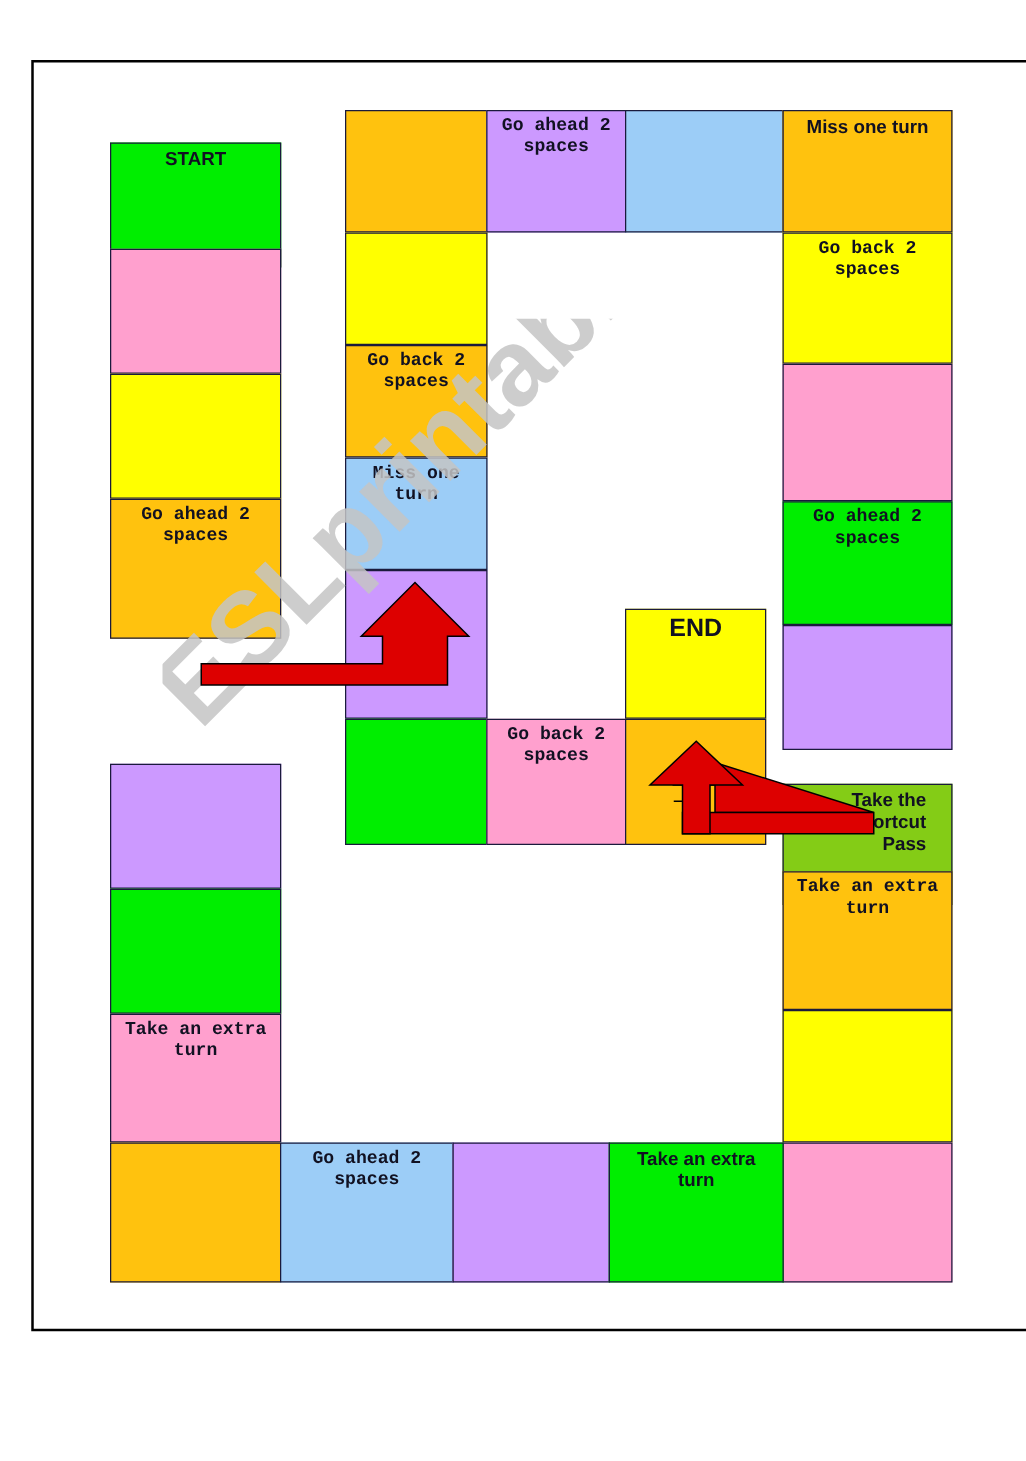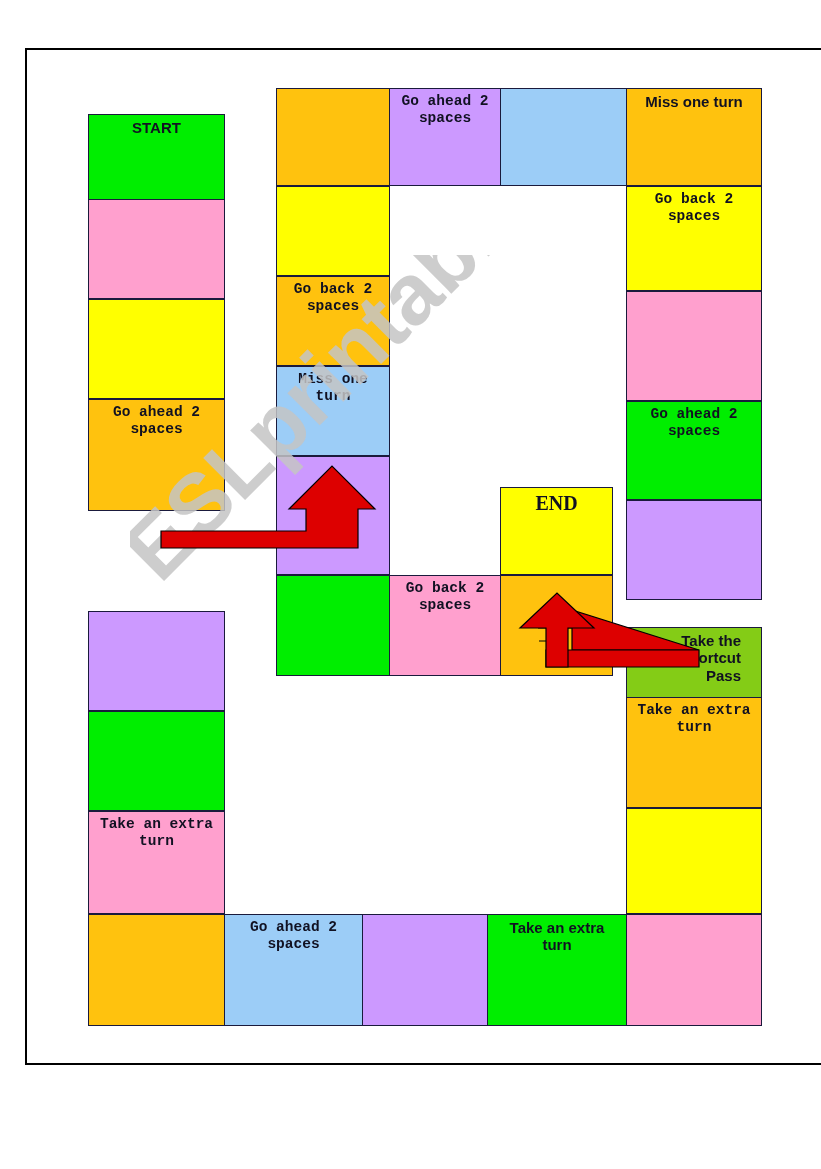--- a/index.html
+++ b/index.html
@@ -59,21 +59,21 @@
     font-size: 14.5px;
   }
   
   .sans .txt {
     font-family: "Liberation Sans", sans-serif;
     font-weight: bold;
     font-size: 15px;
   }
   .big .txt {
     font-size: 20px;
-    font-family: Liberation Serif, serif;
+    font-family: Liberation Sans, sans-serif;
     font-weight: bold;
   }
   .align-left .txt { text-align: left; }
   .align-right .txt { text-align: right; }
 
   
   #watermark {
     position: absolute;
     left: 130px;
     top: 255px;

